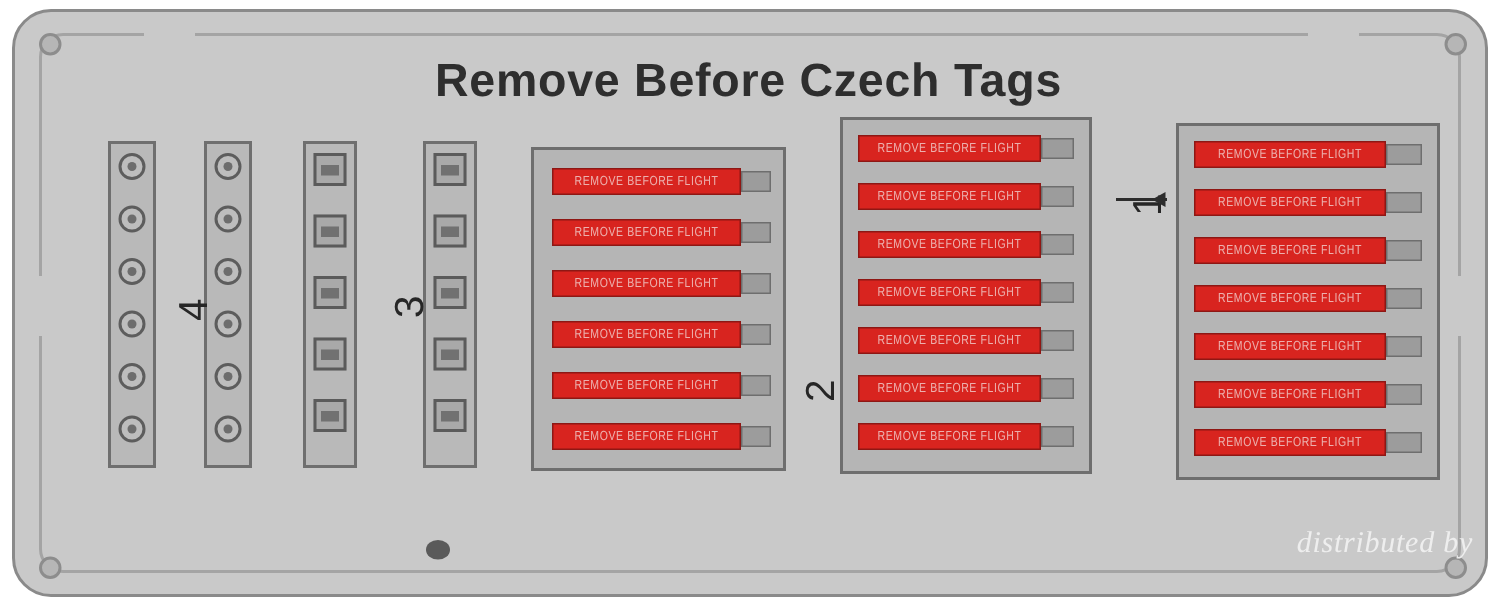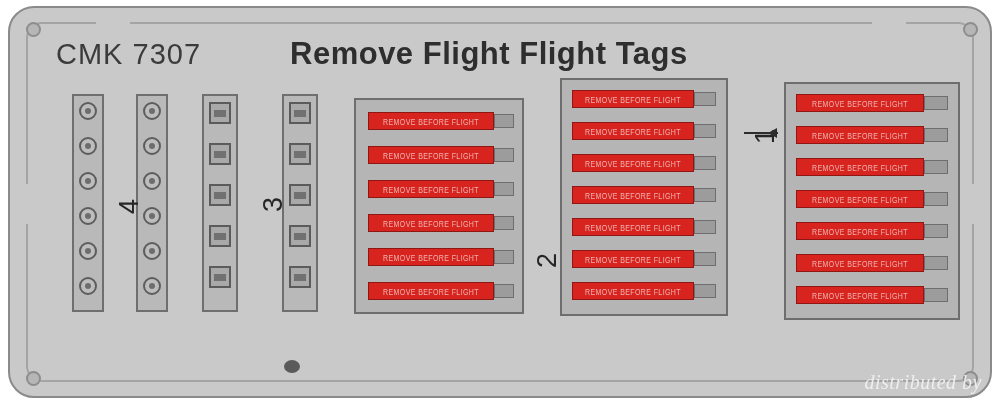--- a/index.html
+++ b/index.html
@@ -205,21 +205,21 @@
     height: 0;
     border-top: 5px solid transparent;
     border-bottom: 5px solid transparent;
     border-right: 9px solid #2d2d2d;
   }
 
   
   #watermark {
     position: absolute;
     right: 18px;
-    bottom: 12px;
+    bottom: 32px;
     color: #ffffff;
     opacity: 0.92;
     pointer-events: none;
   }
   #wm-top {
     font-size: 20px;
     font-style: italic;
     letter-spacing: 0.5px;
     line-height: 1;
     font-family: "Liberation Serif", serif;
@@ -254,22 +254,21 @@
     <div class="gapmark" style="left:862px; top:12px;  width:34px; height:6px;"></div>
     <div class="gapmark" style="left:12px;  top:176px; width:6px;  height:40px;"></div>
     <div class="gapmark" style="left:962px; top:176px; width:6px;  height:40px;"></div>
     <div class="gapmark" style="left:470px; top:362px; width:44px; height:6px;"></div>
 
     <div class="corner-rivet" style="left:16px;  top:14px;"></div>
     <div class="corner-rivet" style="left:953px; top:14px;"></div>
     <div class="corner-rivet" style="left:16px;  top:363px;"></div>
     <div class="corner-rivet" style="left:953px; top:363px;"></div>
 
-    <div id="brand-code">CMK 7307</div>
-    <div id="main-title">Remove Flight Flight Tags</div>
+    <div id="main-title">Remove Before Czech Tags</div>
     <div id="made-in-dot"></div>
 
     <div class="group" style="left:58px; top:86px; width:120px; height:220px;">
       <div class="rail" style="left:4px;  top:0;   width:32px; height:218px;"></div>
       <div class="rail" style="left:68px; top:0;   width:32px; height:218px;"></div>
       <div class="bolt" style="left:11px; top:8px;"></div>
       <div class="bolt" style="left:11px; top:43px;"></div>
       <div class="bolt" style="left:11px; top:78px;"></div>
       <div class="bolt" style="left:11px; top:113px;"></div>
       <div class="bolt" style="left:11px; top:148px;"></div>

